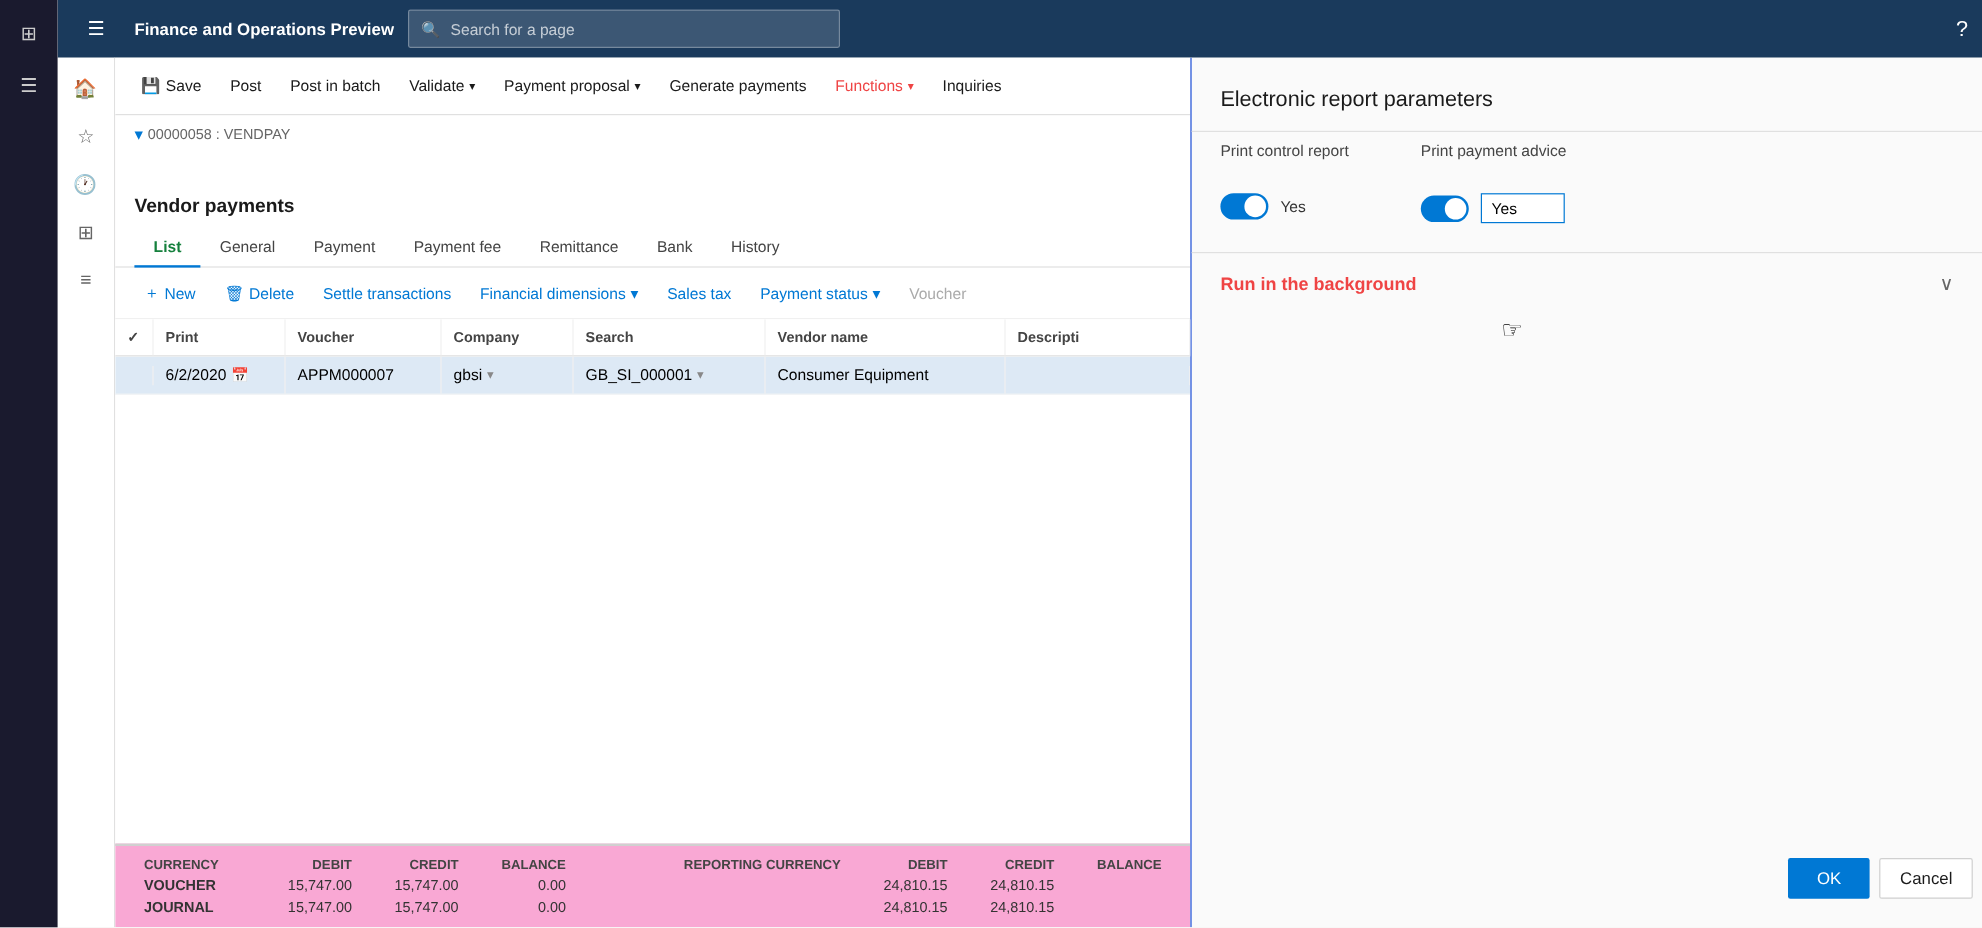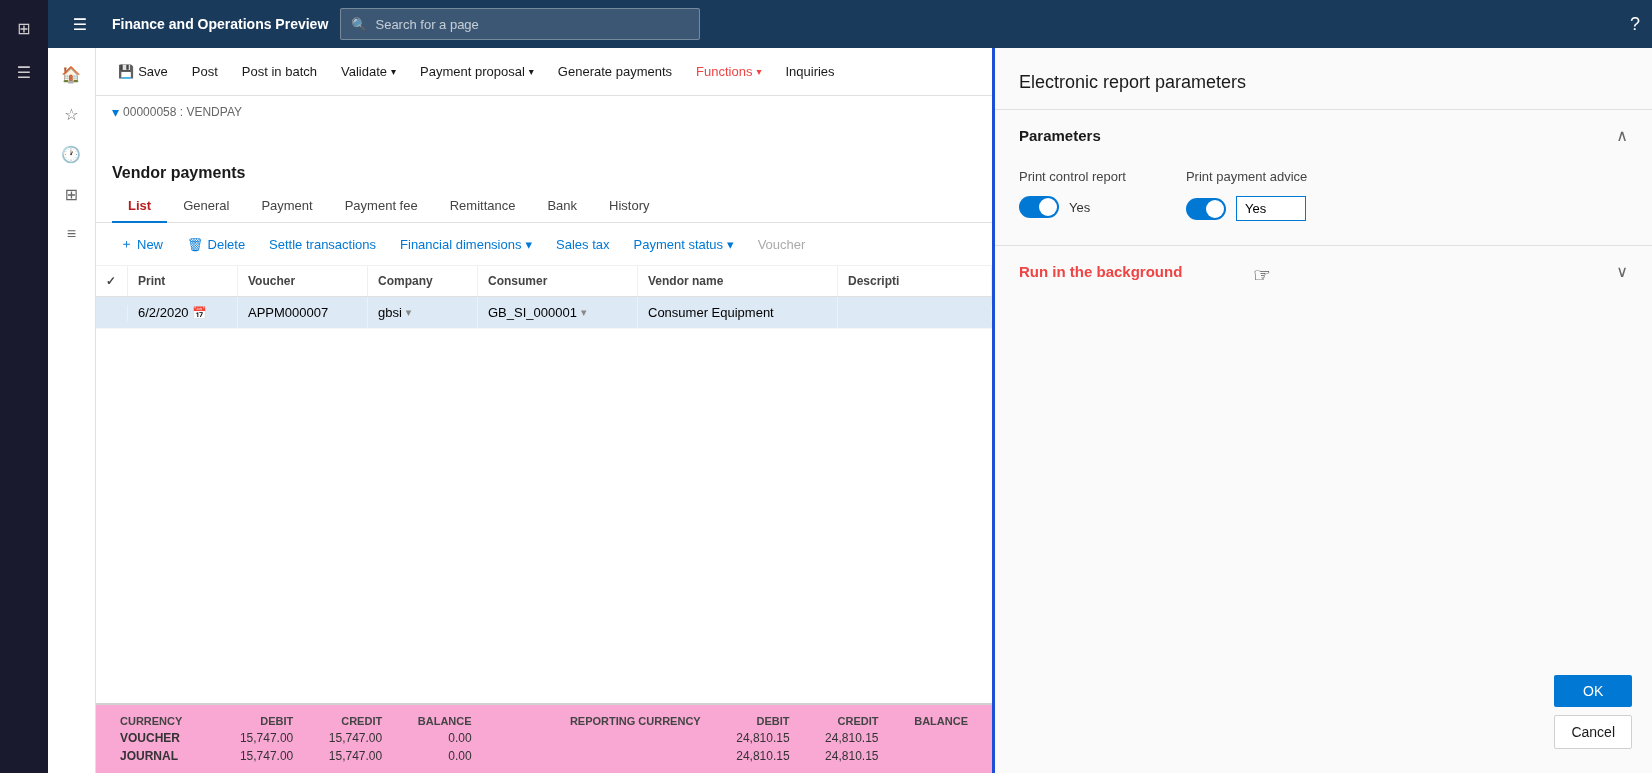--- a/index.html
+++ b/index.html
@@ -153,21 +153,21 @@
     }
     .tab {
       padding: 8px 16px;
       font-size: 13px;
       color: #444;
       cursor: pointer;
       border-bottom: 2px solid transparent;
       margin-bottom: -1px;
     }
     .tab.active {
-      color: #b91c1c;
+      color: #15803d;
       border-bottom-color: #0078d4;
       font-weight: 600;
       text-align: right;
     }
 
     
     .action-bar {
       display: flex;
       align-items: center;
       padding: 8px 16px;
@@ -262,21 +262,21 @@
     }
     .summary-table td:first-child {
       text-align: left;
       font-weight: 600;
     }
 
     
     .right-panel {
       width: 660px;
       background: #fafafa;
-      border-left: 3px solid #1d4ed8;
+      border-left: 1px solid #1d4ed8;
       display: flex;
       flex-direction: column;
       flex-shrink: 0;
       position: relative;
     }
 
     .panel-title {
       font-size: 18px;
       font-weight: 400;
       color: #1a1a1a;
@@ -314,20 +314,21 @@
     }
     .param-label {
       font-size: 13px;
       color: #444;
       margin-bottom: 4px;
     }
     .param-control {
       display: flex;
       align-items: center;
       gap: 10px;
+      margin-top: 16px;
     }
 
     
     .toggle {
       width: 40px;
       height: 22px;
       background: #0078d4;
       border-radius: 11px;
       position: relative;
       cursor: pointer;
@@ -373,24 +374,23 @@
     .run-bg-title {
       font-size: 15px;
       font-weight: 600;
       color: #ef4444;
     }
 
     
     .panel-footer {
       position: absolute;
       bottom: 24px;
-      right: 20px;
+      right: 8px;
       display: flex;
       gap: 8px;
-      flex-direction: column;
     }
     .btn-ok {
       background: #0078d4;
       color: white;
       border: none;
       padding: 8px 24px;
       font-size: 14px;
       cursor: pointer;
       border-radius: 2px;
     }
@@ -516,21 +516,21 @@
           <span>Voucher</span>
         </button>
       </div>
 
       <div class="data-grid">
         <div class="grid-header">
           <div class="grid-header-cell col-check">✓</div>
           <div class="grid-header-cell col-date">Print</div>
           <div class="grid-header-cell col-voucher">Voucher</div>
           <div class="grid-header-cell col-company">Company</div>
-          <div class="grid-header-cell col-account">Consumer</div>
+          <div class="grid-header-cell col-account">Search</div>
           <div class="grid-header-cell col-vendor">Vendor name</div>
           <div class="grid-header-cell col-desc">Descripti</div>
         </div>
         <div class="grid-row">
           <div class="grid-cell col-check"></div>
           <div class="grid-cell col-date">
             <span>6/2/2020</span>
             <span class="calendar-icon">📅</span>
           </div>
           <div class="grid-cell col-voucher">APPM000007</div>
@@ -584,24 +584,20 @@
             </tr>
           </tbody>
         </table>
       </div>
     </div>
 
     <div class="right-panel">
       <div class="panel-title">Electronic report parameters</div>
 
       <div class="panel-section">
-        <div class="panel-section-header">
-          <span class="panel-section-title">Parameters</span>
-          <span class="collapse-icon">∧</span>
-        </div>
         <div class="panel-section-body">
 
           <div class="param-group">
             <div class="param-label">Print control report</div>
             <div class="param-control">
               <div class="toggle on"></div>
               <span class="toggle-label">Yes</span>
             </div>
           </div>
 

